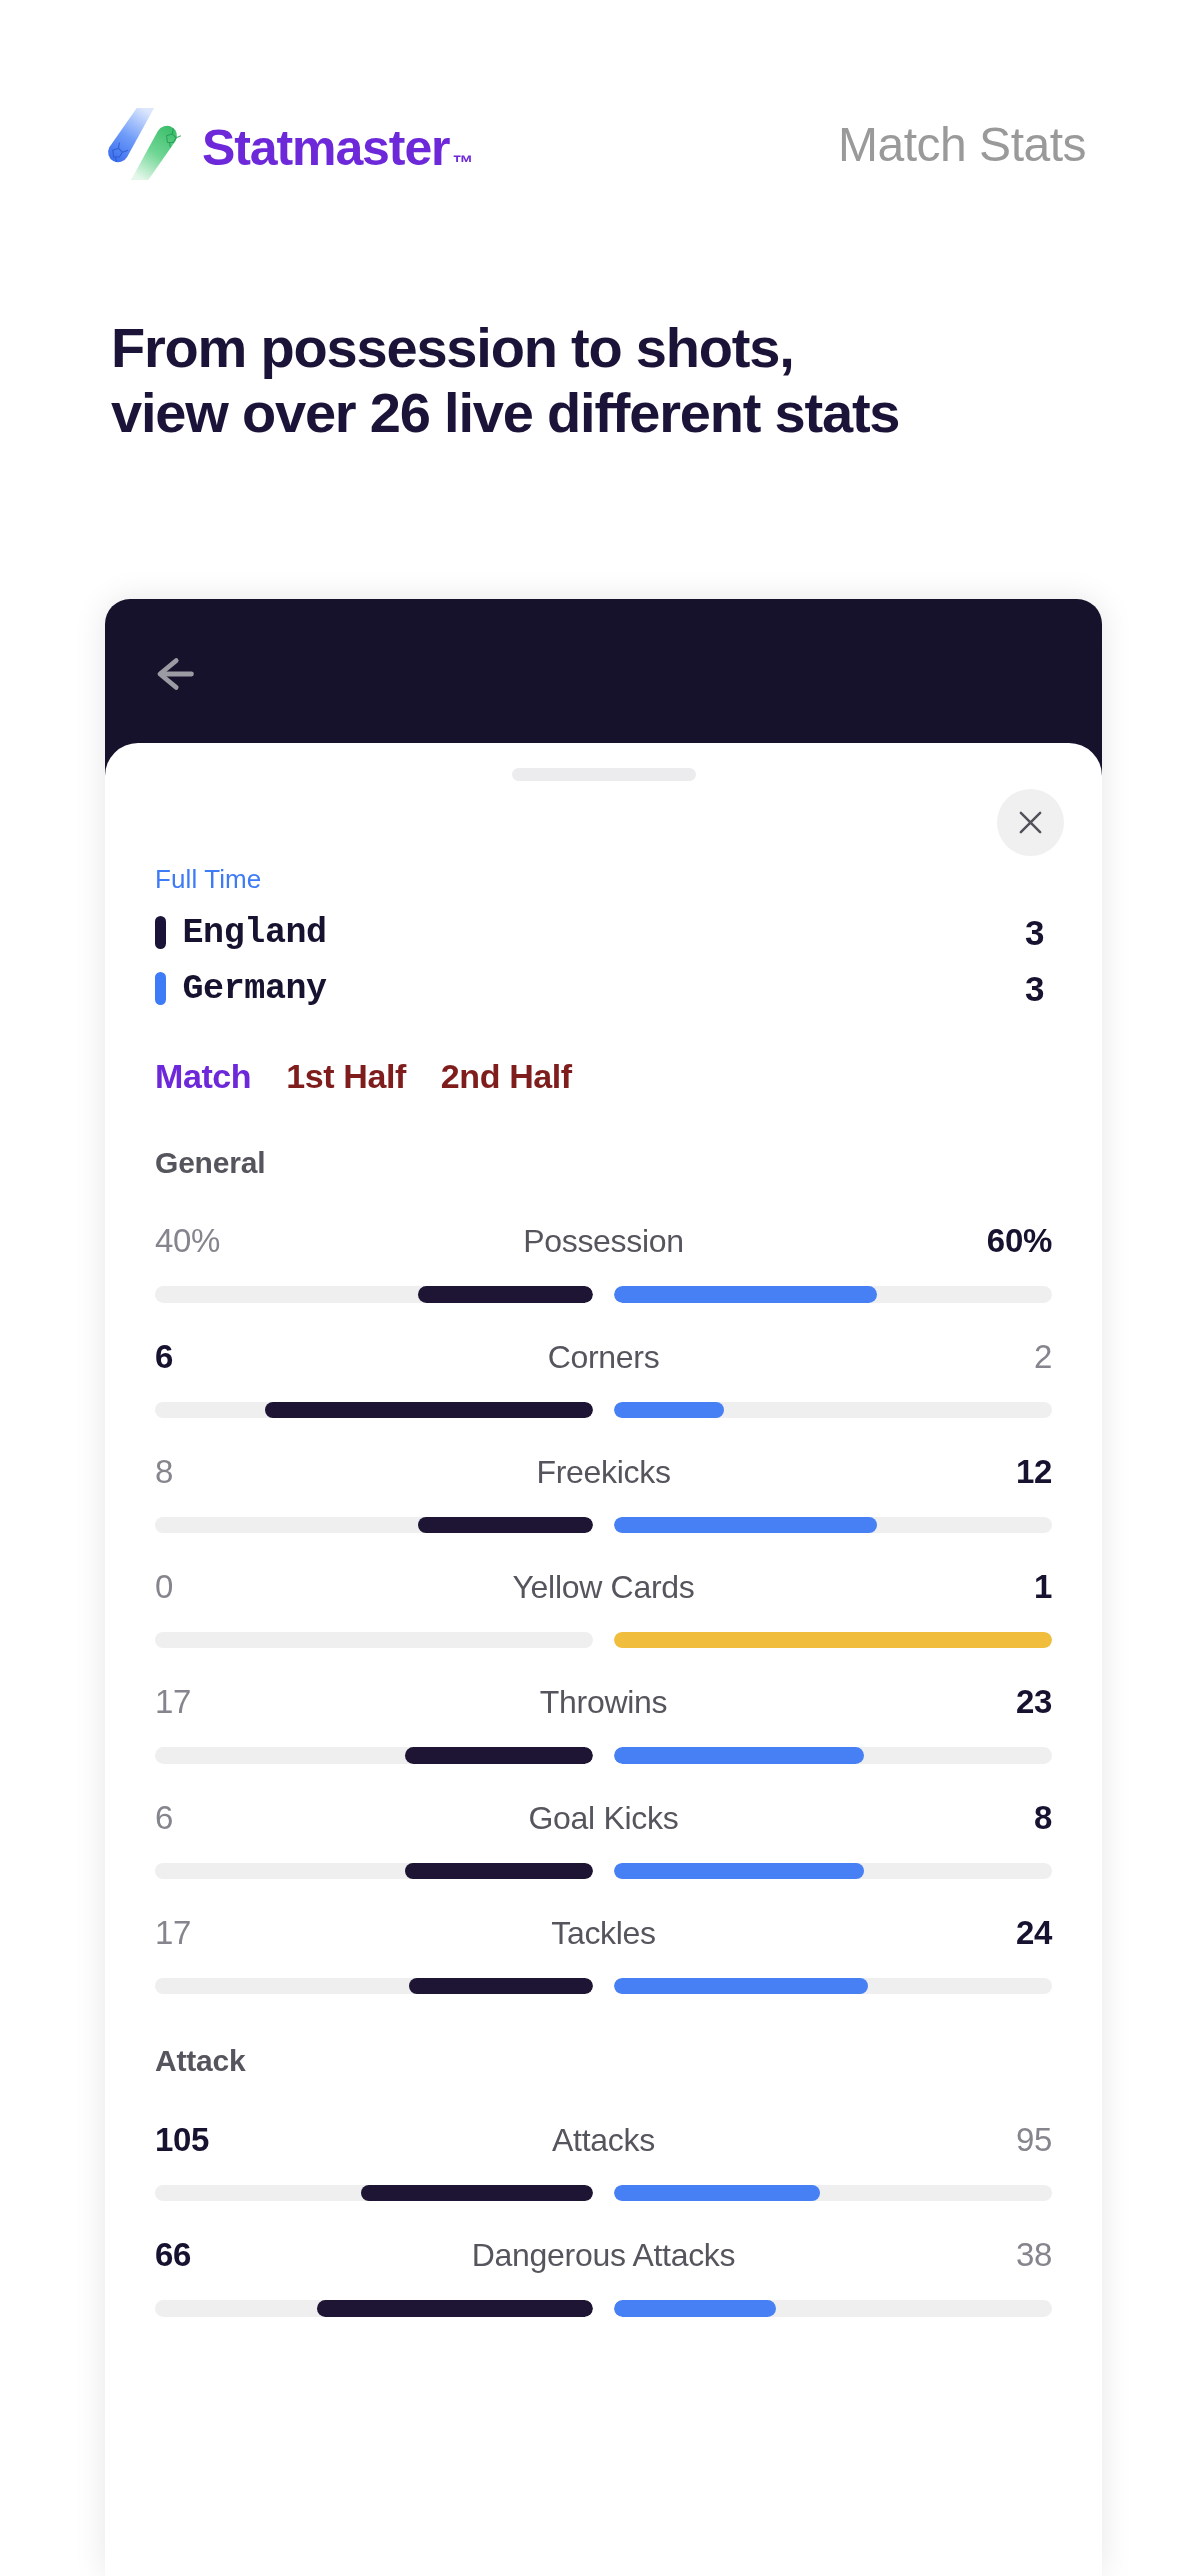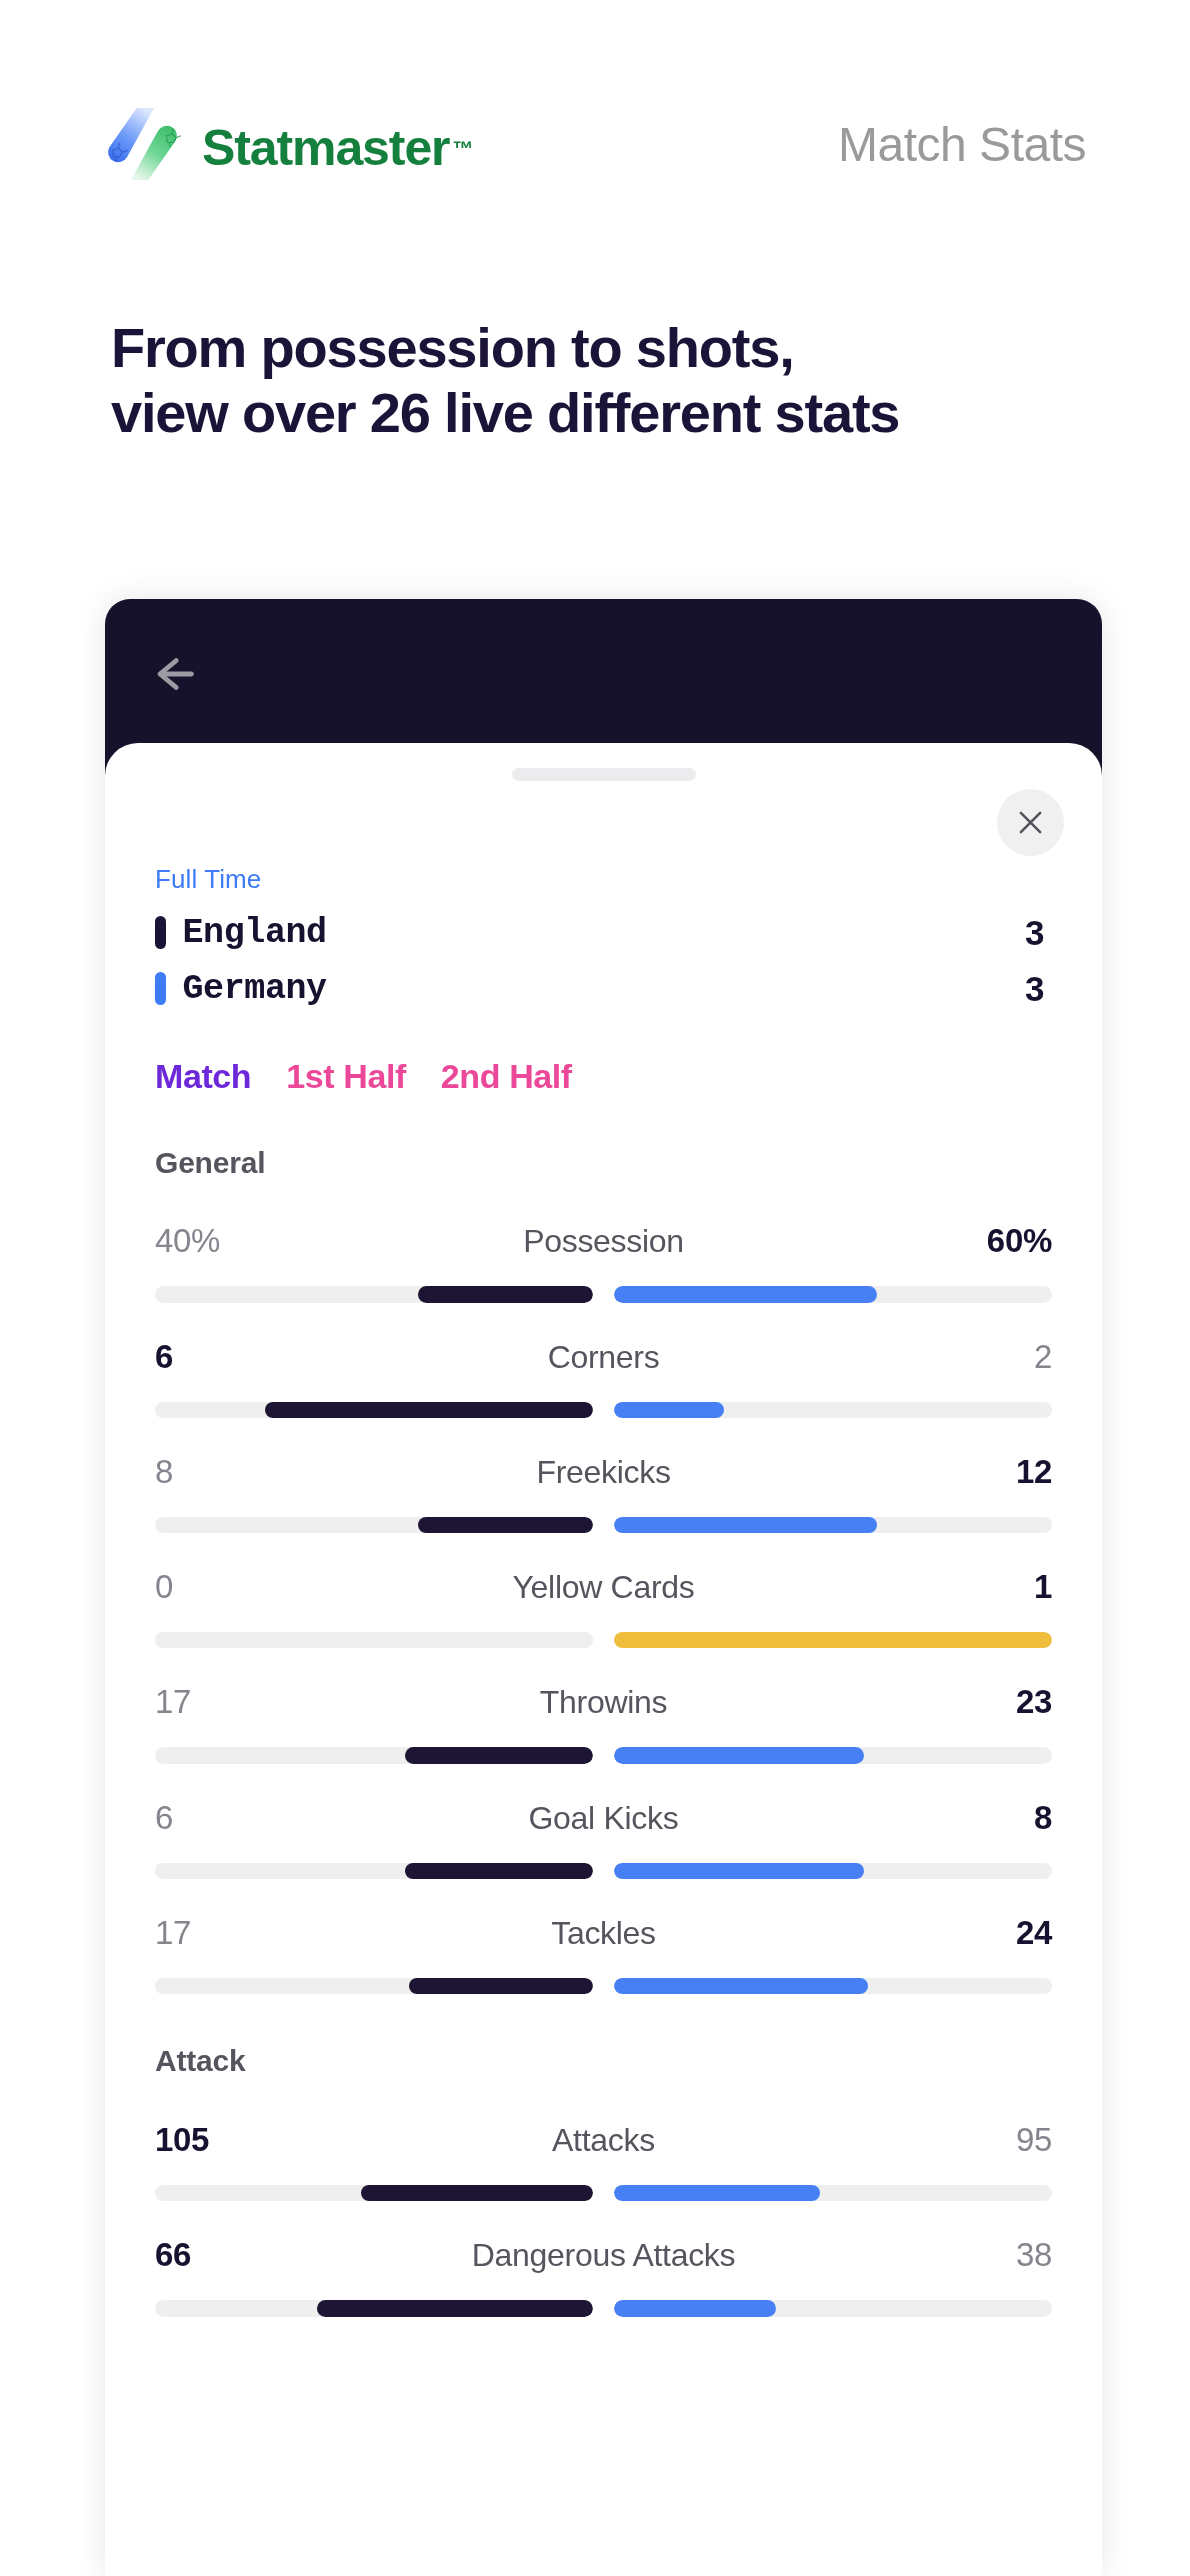--- a/index.html
+++ b/index.html
@@ -39,22 +39,22 @@
 
   .brand-mark {
     width: 81px;
     height: 75px;
     position: relative;
     flex: 0 0 auto;
   }
 
   .brand-wordmark {
     display: flex;
-    align-items: center;
-    color: #15803d;
+    align-items: flex-end;
+    color: #6d28d9;
     font-size: 50px;
     font-weight: bold;
     letter-spacing: -1.1px;
     line-height: 1;
     margin-top: 8px;
   }
   .brand-tm {
     font-size: 21px;
     font-weight: bold;
     margin-top: 1.9px;
@@ -202,21 +202,21 @@
   .tabs {
     display: flex;
     align-items: center;
     gap: 35px;
     margin-top: 40px;
   }
 
   .tab {
     font-size: 34px;
     font-weight: bold;
-    color: #ec4899;
+    color: #7f1d1d;
     letter-spacing: -0.4px;
     white-space: nowrap;
   }
   .tab.active { color: #6d28d9; }
 
   
   .group-title {
     color: #55555D;
     font-size: 30px;
     font-weight: bold;

